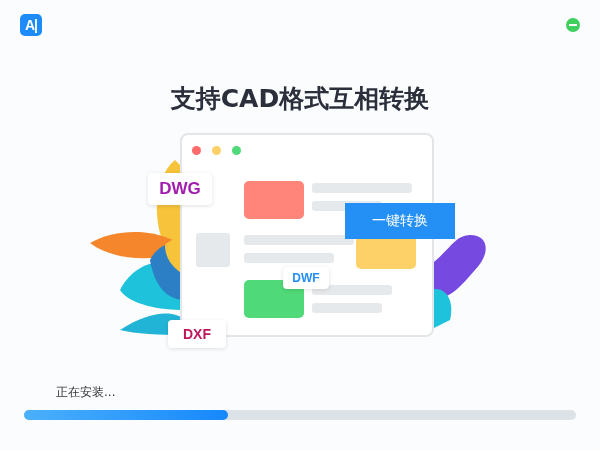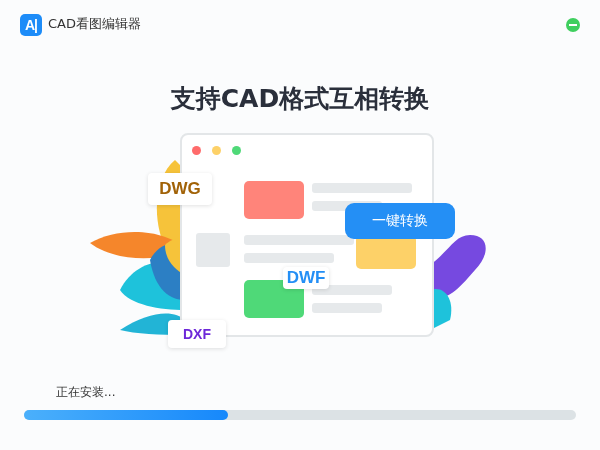--- a/index.html
+++ b/index.html
@@ -9,31 +9,30 @@
   .app-title{position:absolute;left:48px;top:15px;font-size:13px;color:#333;}
   .min-btn{position:absolute;left:566px;top:18px;width:14px;height:14px;border-radius:50%;background:#3fcf5e;}
   .min-btn::after{content:"";position:absolute;left:3px;top:6px;width:8px;height:2px;background:#fff;}
   .headline{position:absolute;left:0;width:600px;top:82px;text-align:center;font-size:25px;font-weight:bold;color:#2a2f3b;}
   .illus{position:absolute;left:0;top:0;width:600px;height:380px;}
   .panel{position:absolute;left:180px;top:133px;width:250px;height:200px;background:#fff;border:2px solid #e3e6e8;border-radius:8px;}
   .dot{position:absolute;top:11px;width:9px;height:9px;border-radius:50%;}
   .blk{position:absolute;border-radius:5px;}
   .grey{position:absolute;background:#e6e9eb;border-radius:3px;}
   .tag{position:absolute;background:#fff;border-radius:4px;box-shadow:0 1px 4px rgba(0,0,0,.12);font-weight:bold;font-family:"Liberation Sans",sans-serif;display:flex;align-items:center;justify-content:center;}
-  .convert{position:absolute;left:345px;top:203px;width:110px;height:36px;background:#248ff5;border-radius:9px;color:#fff;font-size:14px;display:flex;align-items:center;justify-content:center;}
+  .convert{position:absolute;left:345px;top:203px;width:110px;height:36px;background:#248ff5;border-radius:0;color:#fff;font-size:14px;display:flex;align-items:center;justify-content:center;}
   .status{position:absolute;left:24px;top:384px;font-size:12px;color:#333;margin-left:32px;}
   .track{position:absolute;left:24px;top:410px;width:552px;height:10px;background:#dce2e5;border-radius:5px;}
   .fill{height:10px;border-radius:5px;background:linear-gradient(90deg,#4bb0fb,#1688fb);}
 </style>
 </head>
 <body>
 
 <div class="titlebar">
   <div class="logo">A|</div>
-  <div class="app-title">CAD看图编辑器</div>
   <div class="min-btn"></div>
 </div>
 
 <div class="headline">支持CAD格式互相转换</div>
 
 <div class="illus">
   <svg width="600" height="380" style="position:absolute;left:0;top:0">
     <path d="M175 160 C150 180 150 240 180 270 L185 170 Z" fill="#f6c33a"></path>
     <path d="M90 243 C120 225 170 230 185 250 C160 262 115 262 90 243 Z" fill="#f5862b"></path>
     <path d="M120 290 C135 260 170 255 185 270 L185 310 C160 310 130 305 120 290 Z" fill="#1ec2db"></path>
@@ -51,22 +50,22 @@
     <div class="grey" style="left:130px;top:48px;width:100px;height:10px"></div>
     <div class="grey" style="left:130px;top:66px;width:70px;height:10px"></div>
     <div class="grey" style="left:14px;top:98px;width:34px;height:34px"></div>
     <div class="grey" style="left:62px;top:100px;width:110px;height:10px"></div>
     <div class="grey" style="left:62px;top:118px;width:90px;height:10px"></div>
     <div class="blk" style="left:174px;top:100px;width:60px;height:34px;background:#fdd168"></div>
     <div class="blk" style="left:62px;top:145px;width:60px;height:38px;background:#4fd978"></div>
     <div class="grey" style="left:130px;top:150px;width:80px;height:10px"></div>
     <div class="grey" style="left:130px;top:168px;width:70px;height:10px"></div>
   </div>
-  <div class="tag" style="left:148px;top:173px;width:64px;height:32px;font-size:17px;color:#a16207">DWG</div>
-  <div class="tag" style="left:283px;top:267px;width:46px;height:22px;font-size:17px;color:#248ff5">DWF</div>
-  <div class="tag" style="left:168px;top:320px;width:58px;height:28px;font-size:14px;color:#6d28d9">DXF</div>
+  <div class="tag" style="left:148px;top:173px;width:64px;height:32px;font-size:17px;color:#a21caf">DWG</div>
+  <div class="tag" style="left:283px;top:267px;width:46px;height:22px;font-size:12px;color:#248ff5">DWF</div>
+  <div class="tag" style="left:168px;top:320px;width:58px;height:28px;font-size:14px;color:#be185d">DXF</div>
   <div class="convert">一键转换</div>
 </div>
 
 <div class="status">正在安装...</div>
 <div class="track">
   <div class="fill" id="fill" style="width: 37%;"></div>
 </div>
 
 </body></html>

